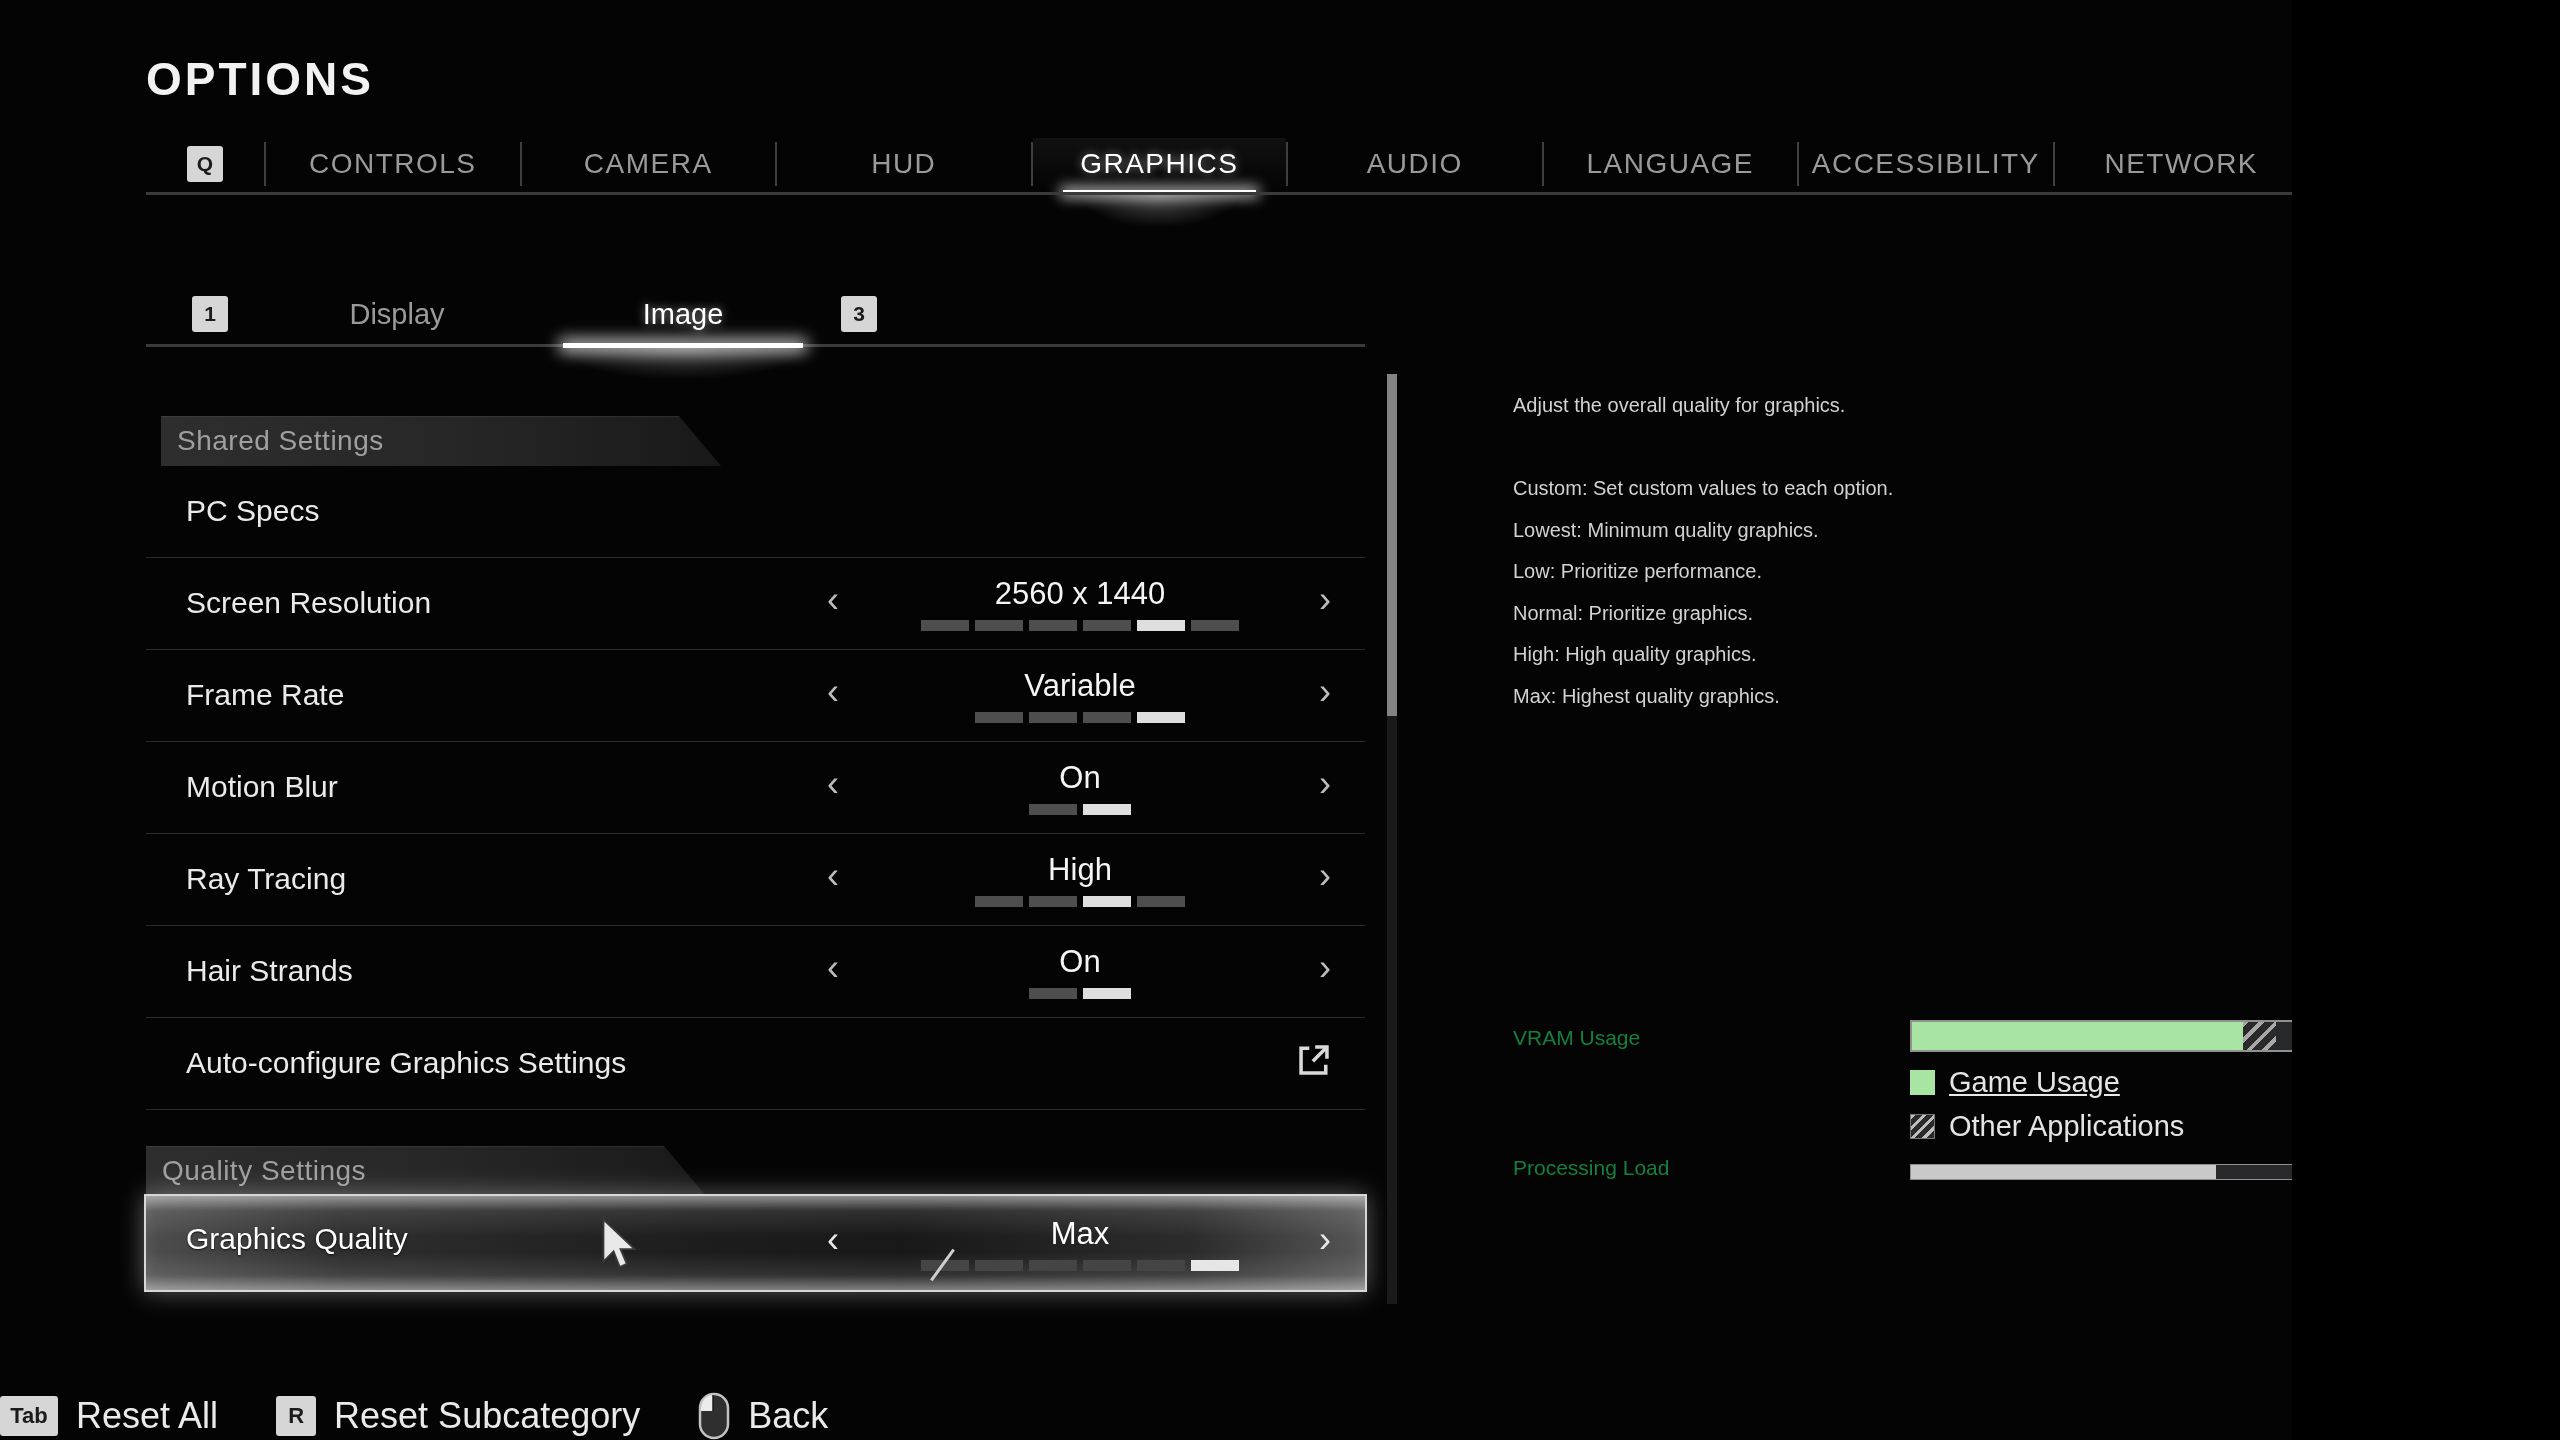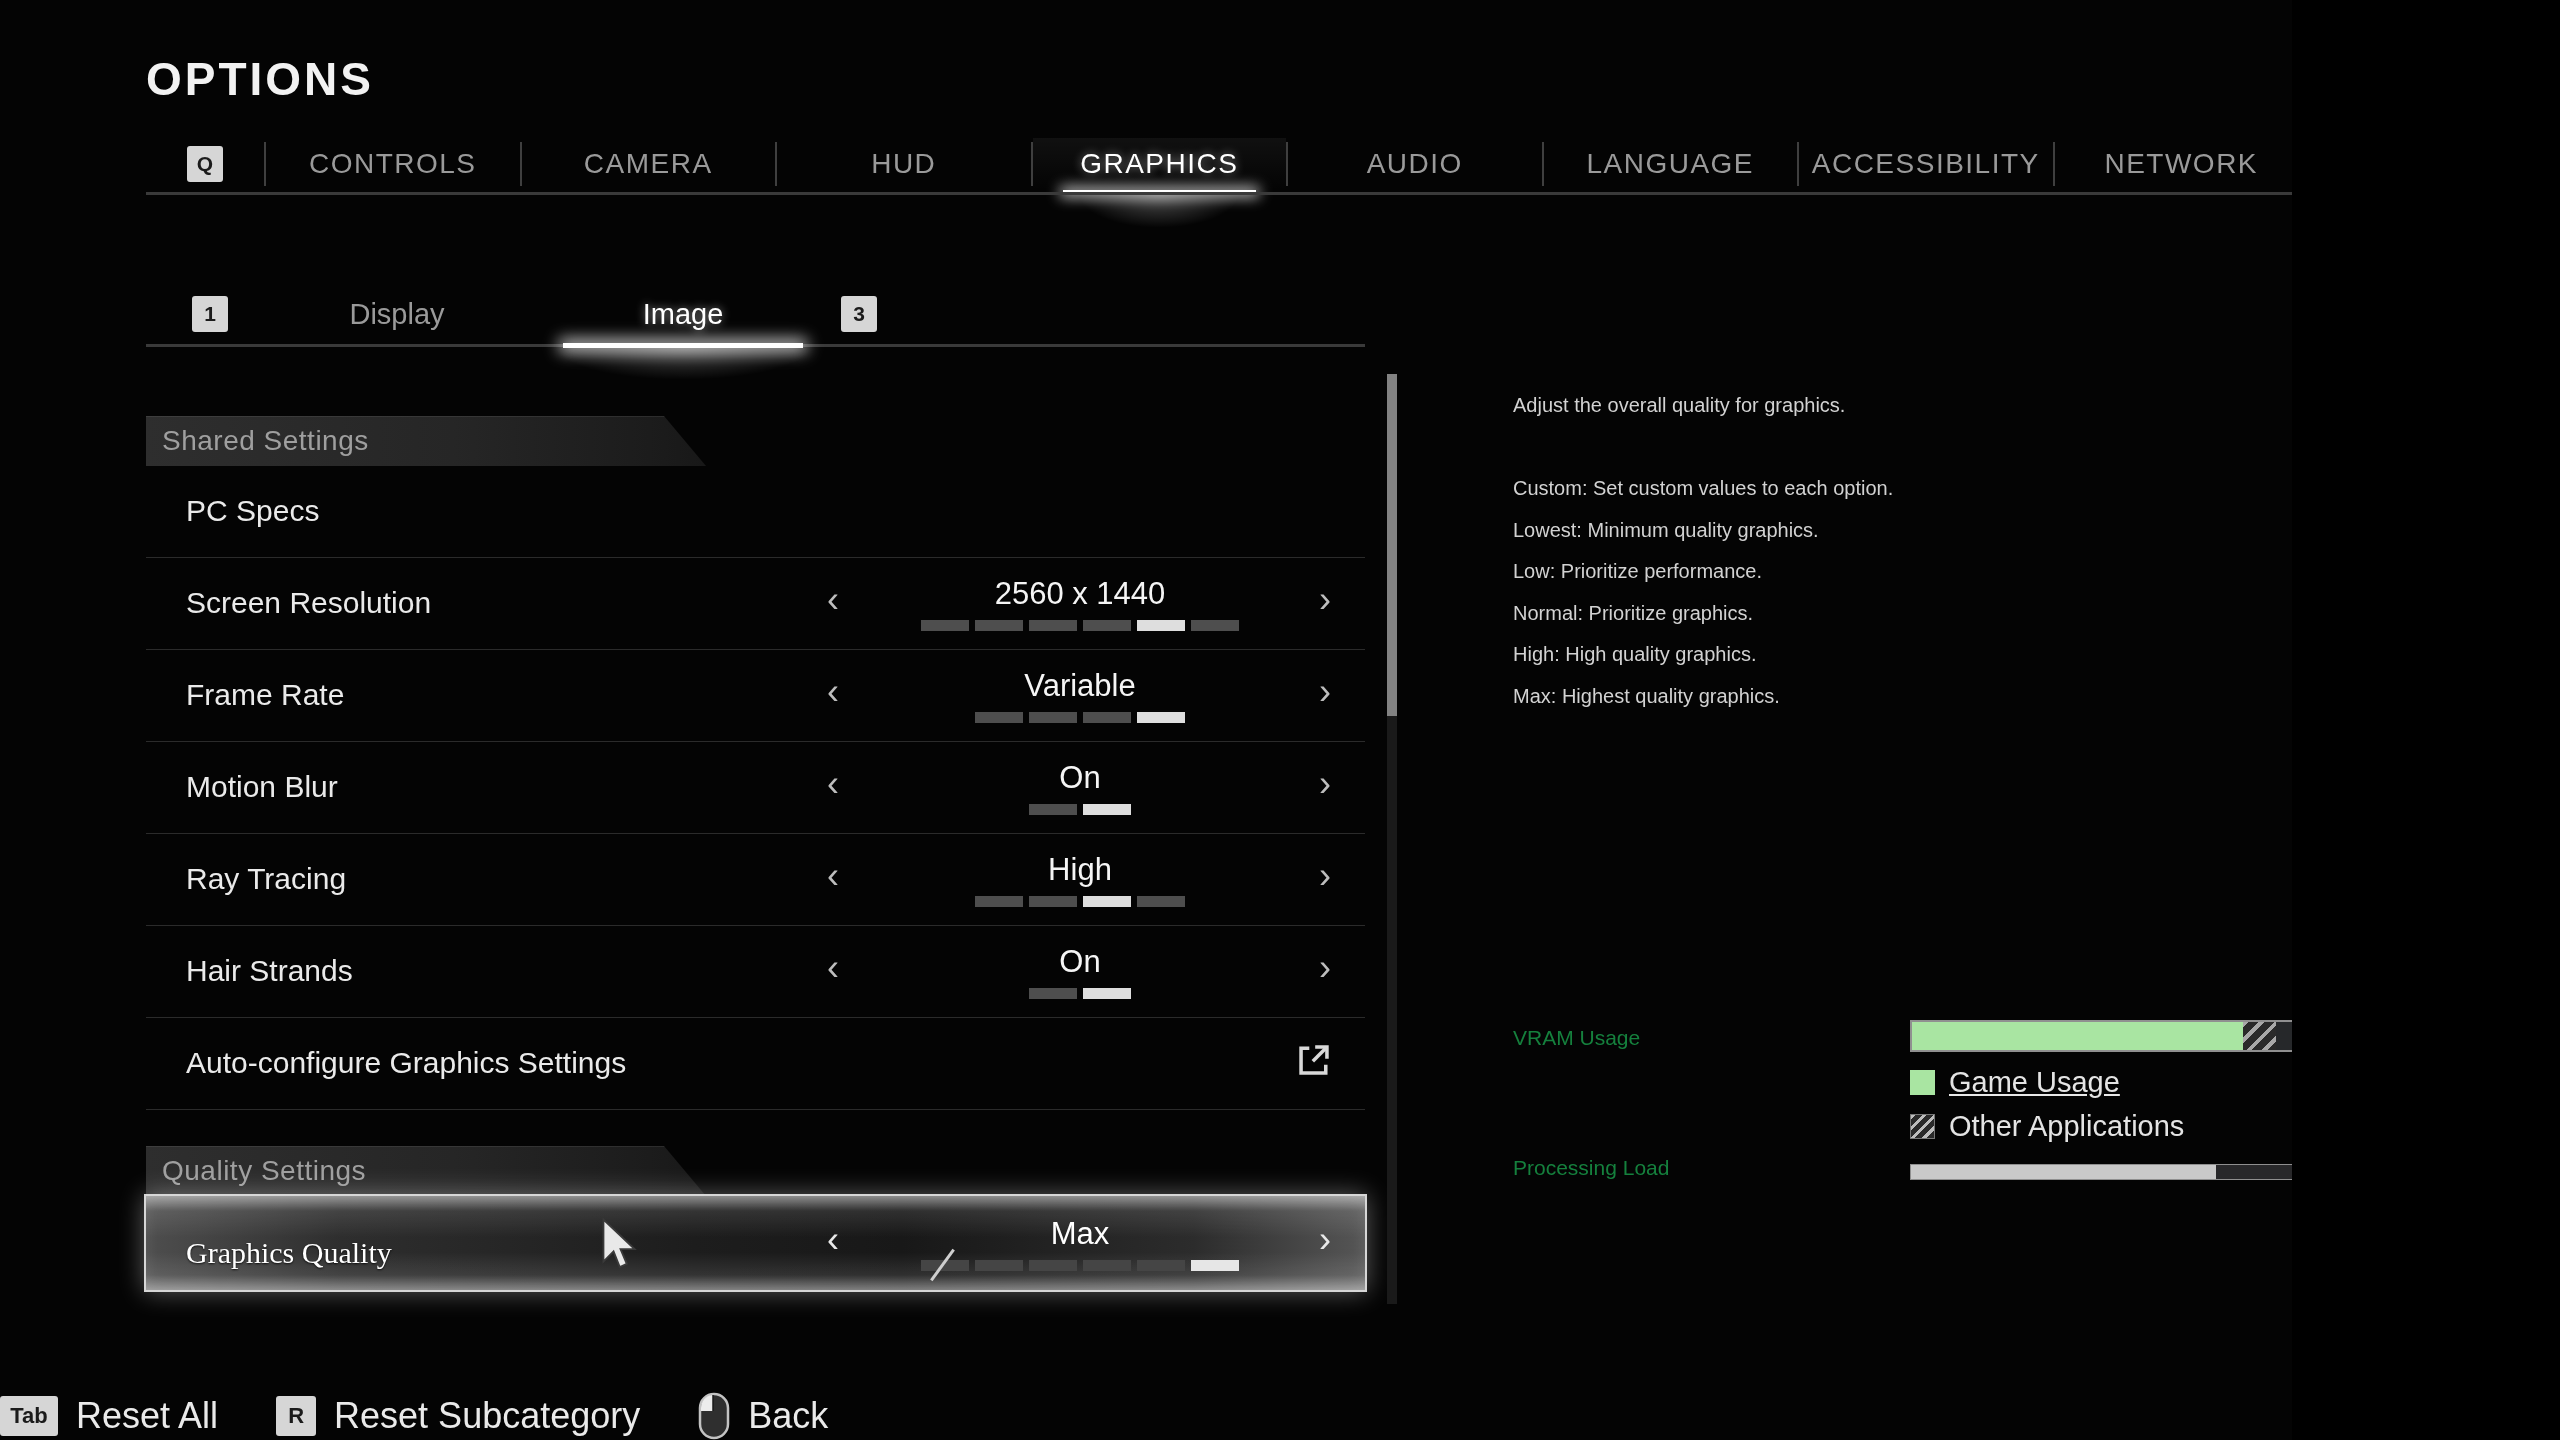--- a/index.html
+++ b/index.html
@@ -48,21 +48,21 @@
                background:radial-gradient(ellipse at 50% 0%, rgba(255,255,255,.28), rgba(255,255,255,0) 70%);}
 
   
   .banner{height:50px;background:linear-gradient(90deg,#2e2e2e,#262626 55%,#1c1c1c 90%,#181818);
           clip-path:polygon(0 0, calc(100% - 42px) 0, 100% 100%, 0 100%);
           display:flex;align-items:center;box-shadow:inset 0 1px 0 rgba(255,255,255,.08);}
   .banner span{margin-left:16px;font-size:28px;color:#9f9f9f;letter-spacing:.5px;}
 
   
   .settings{position:absolute;left:146px;top:416px;width:1219px;}
-  .settings .banner{width:560px;}
+  .settings .banner{width:560px;margin-left:15px;}
   .row{position:relative;height:92px;border-bottom:1px solid #2b2b2b;box-sizing:border-box;}
   .row-label{position:absolute;left:40px;top:28px;font-size:30px;color:#eaeaea;}
   .chev{position:absolute;top:24px;font-size:36px;color:#bdbdbd;line-height:36px;
         transform:translateX(-50%);cursor:default;}
   .chev-l{left:687px;}
   .chev-r{left:1179px;}
   .row-value{position:absolute;left:934px;top:18px;transform:translateX(-50%);
              font-size:31px;color:#f5f5f5;white-space:nowrap;}
   .segbar{position:absolute;left:934px;top:62px;height:11px;display:flex;gap:6px;}
   .seg{width:48px;height:11px;background:#4e4e4e;flex:none;}
@@ -72,21 +72,21 @@
 
   
   .q-banner{position:absolute;left:146px;top:1146px;width:560px;}
   .row-highlight{position:absolute;left:144px;top:1194px;width:1223px;height:98px;box-sizing:border-box;
       border:2px solid #d7d7d7;
       background:
         linear-gradient(180deg, rgba(255,255,255,.48) 0%, rgba(255,255,255,.10) 16%, rgba(0,0,0,0) 44%,
                         rgba(0,0,0,0) 60%, rgba(255,255,255,.10) 84%, rgba(255,255,255,.42) 100%),
         linear-gradient(90deg, #4e4e4e 0%, #2e2e2e 16%, #1d1d1d 45%, #181818 62%, #2c2c2c 86%, #565656 100%);
       box-shadow:0 0 24px rgba(255,255,255,.35), inset 0 0 16px rgba(255,255,255,.10);}
-  .row-highlight .row-label{top:40px;color:#ffffff;text-shadow:0 1px 2px rgba(0,0,0,.8);font-family:Liberation Serif, serif;}
+  .row-highlight .row-label{top:26px;color:#ffffff;text-shadow:0 1px 2px rgba(0,0,0,.8);}
   .row-highlight .chev{top:26px;color:#e8e8e8;}
   .row-highlight .row-value{top:20px;color:#ffffff;}
   .row-highlight .seg{background:#454545;}
   .row-highlight .seg.on{background:#e6e6e6;}
   .row-highlight .segbar{top:64px;}
 
   
   .scrollbar{position:absolute;left:1387px;top:374px;width:10px;height:930px;background:#1a1a1a;}
   .scroll-thumb{position:absolute;left:0;top:0;width:10px;height:342px;background:#828282;}
 

